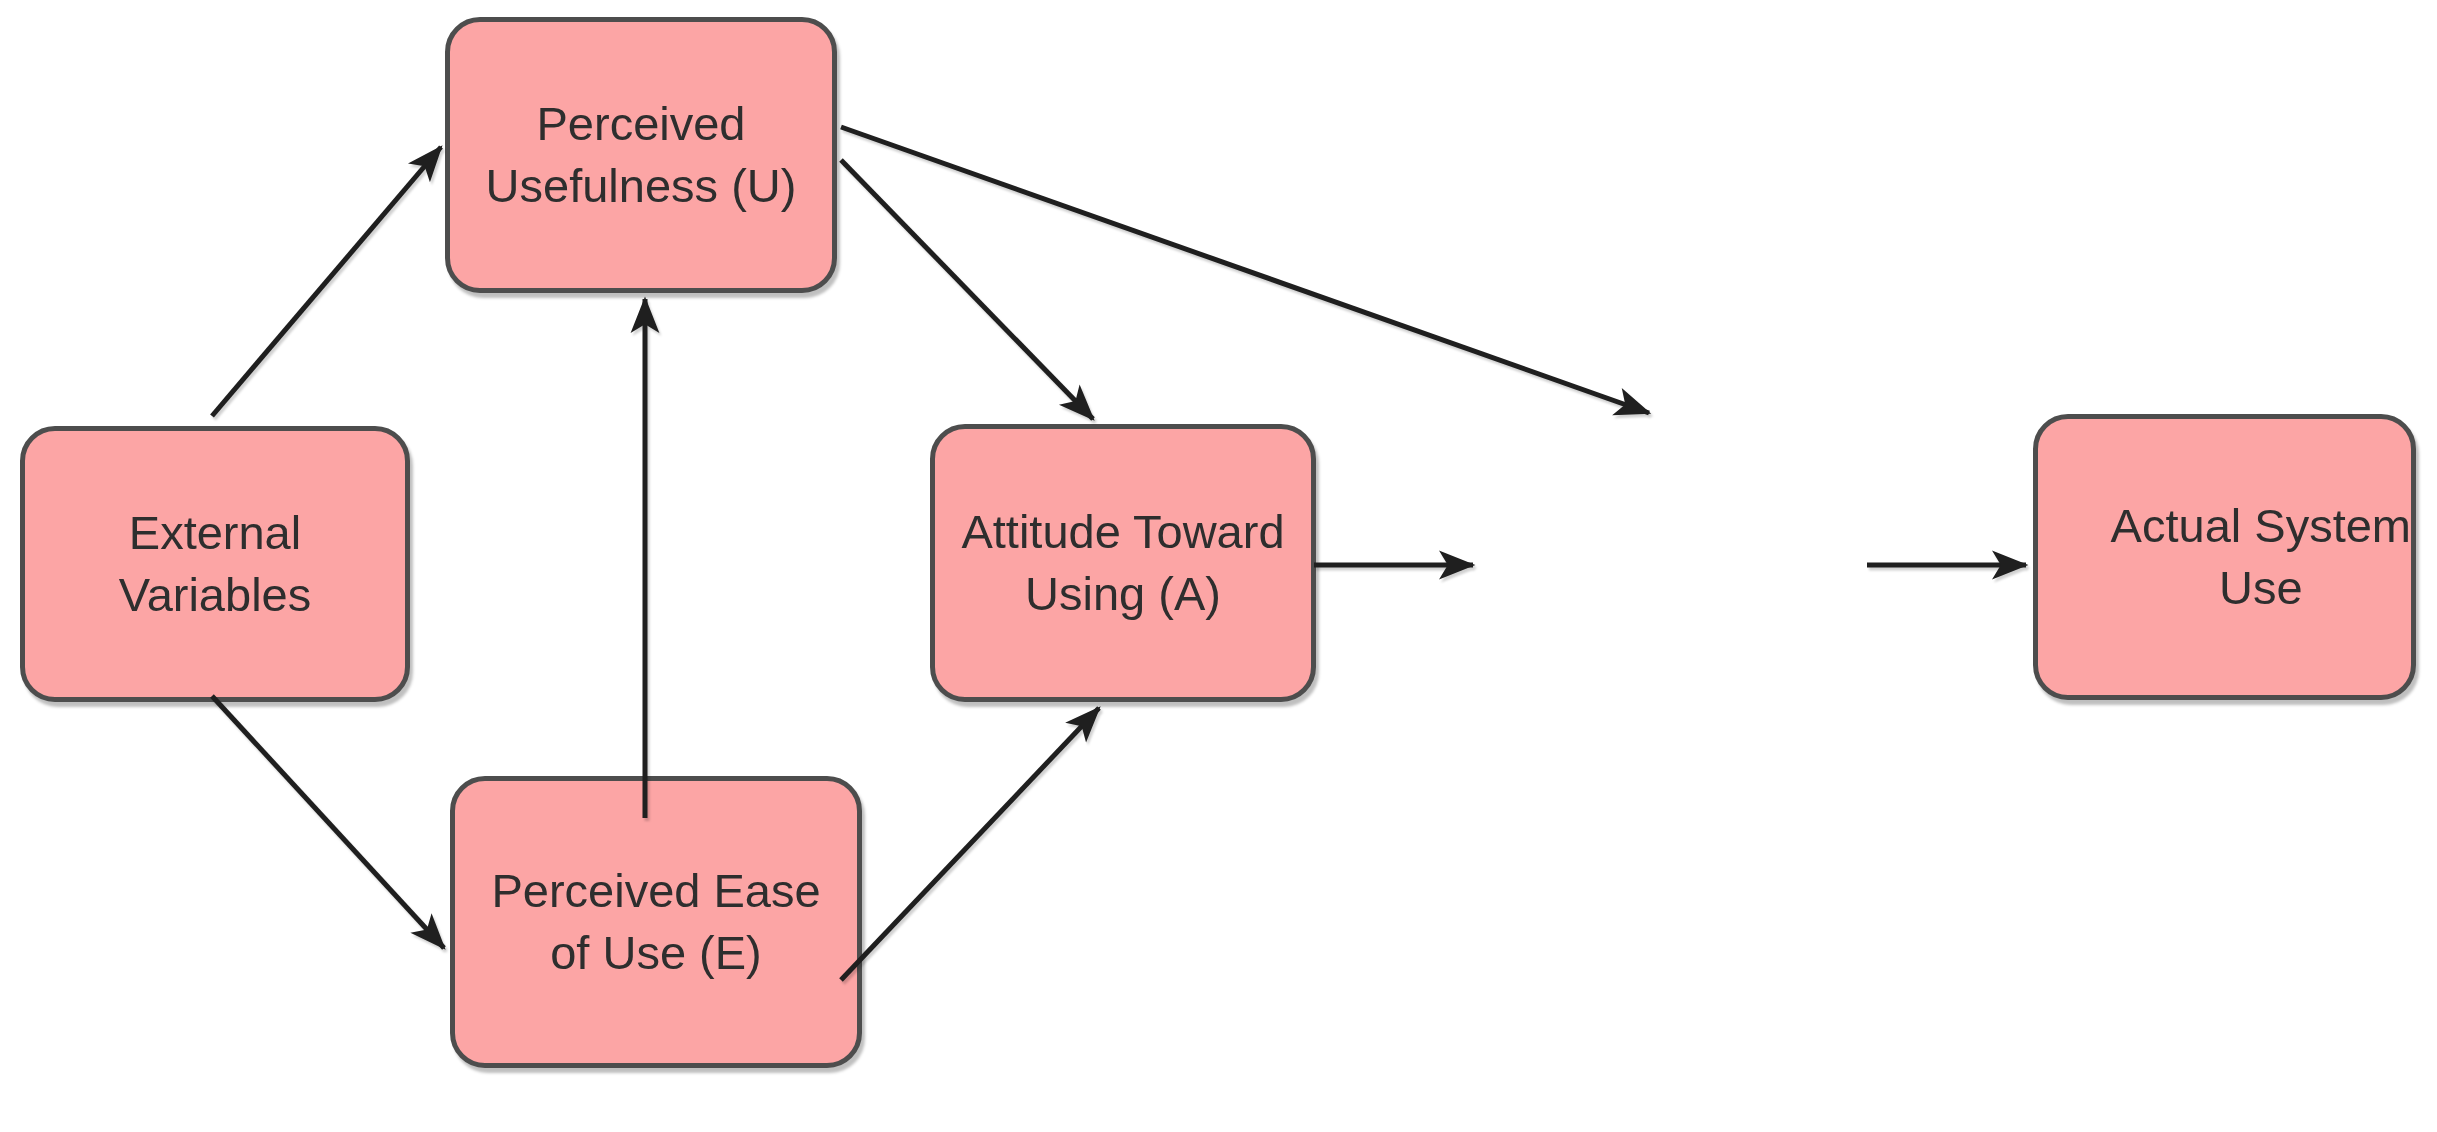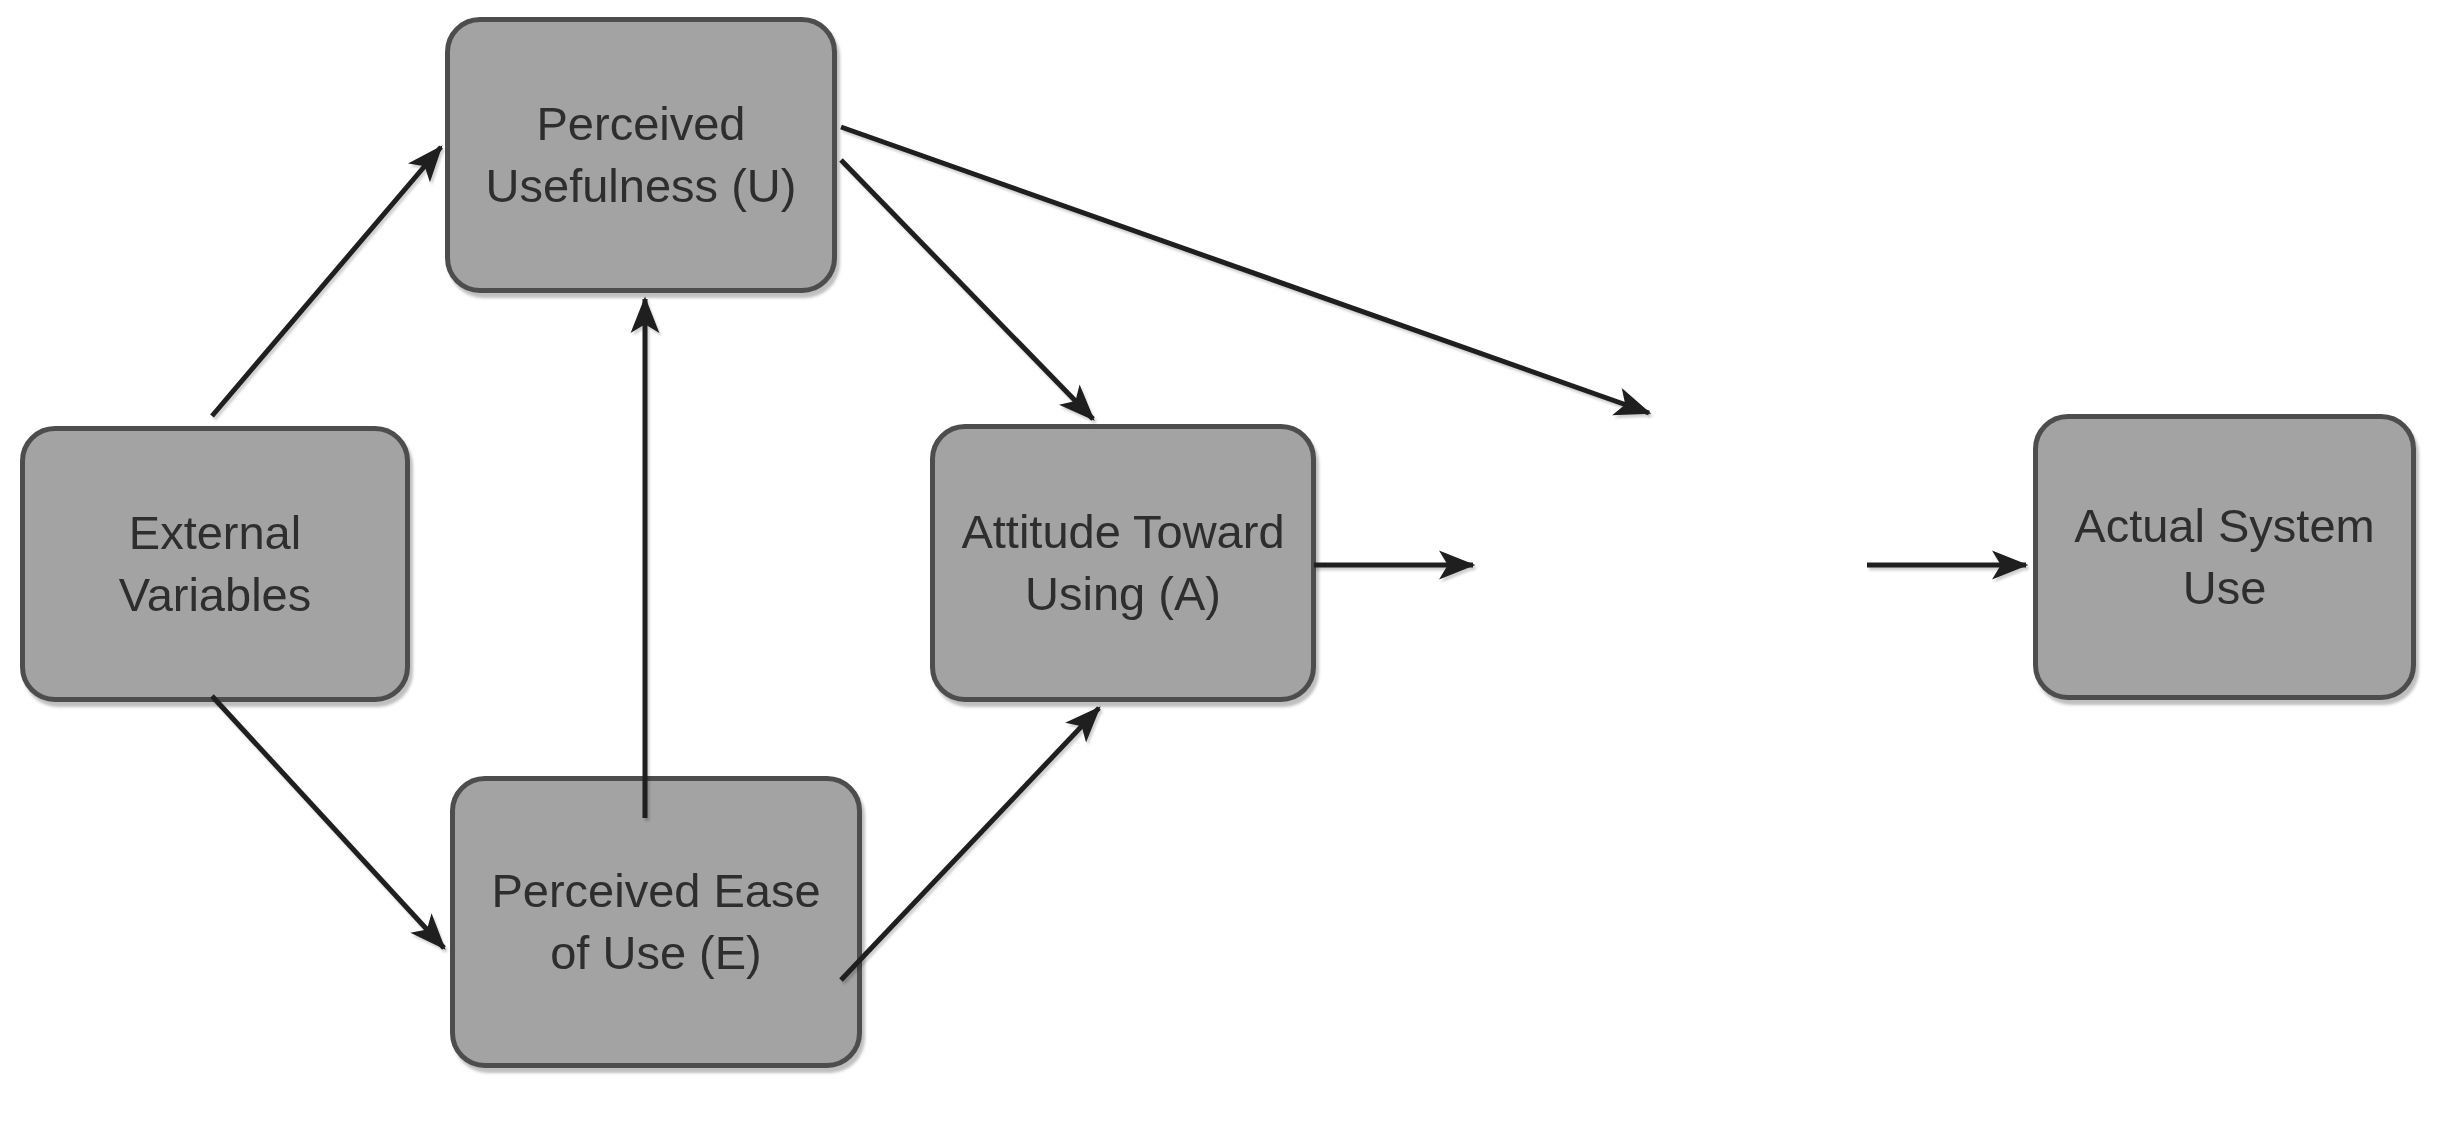--- a/index.html
+++ b/index.html
@@ -19,41 +19,41 @@
     position: absolute;
     left: 0;
     top: 0;
     z-index: 2;
     filter: drop-shadow(2px 3px 1px rgba(0,0,0,0.18));
   }
   .node {
     position: absolute;
     z-index: 1;
     box-sizing: border-box;
-    background: #a3a3a3;
+    background: #fca5a5;
     border: 5px solid #4d4d4d;
     border-radius: 35px;
     box-shadow: 3px 5px 3px rgba(0,0,0,0.25);
     display: flex;
     align-items: center;
     justify-content: center;
   }
   .node .label {
     font-size: 47px;
     line-height: 62px;
     color: #2e2e2e;
     text-align: center;
     white-space: pre-line;
   }
   #node-external            { left: 20px;   top: 418px; width: 390px; height: 276px; margin-top: 8px; }
   #node-perceived-usefulness{ left: 445px;  top: 17px;  width: 392px; height: 276px; }
   #node-perceived-ease      { left: 450px;  top: 776px; width: 412px; height: 292px; }
   #node-attitude            { left: 930px;  top: 424px; width: 386px; height: 278px; }
   #node-behavioral-intention{ left: 1480px; top: 419px; width: 385px; height: 281px; }
-  #node-actual-use          { left: 2033px; top: 414px; width: 383px; height: 286px; }
+  #node-actual-use          { left: 2033px; top: 414px; width: 383px; height: 286px; justify-content: flex-end; }
 </style>
 </head>
 <body>
 
 <div class="canvas">
 
   <div class="node" id="node-external">
     <span class="label">External
 Variables</span>
   </div>

